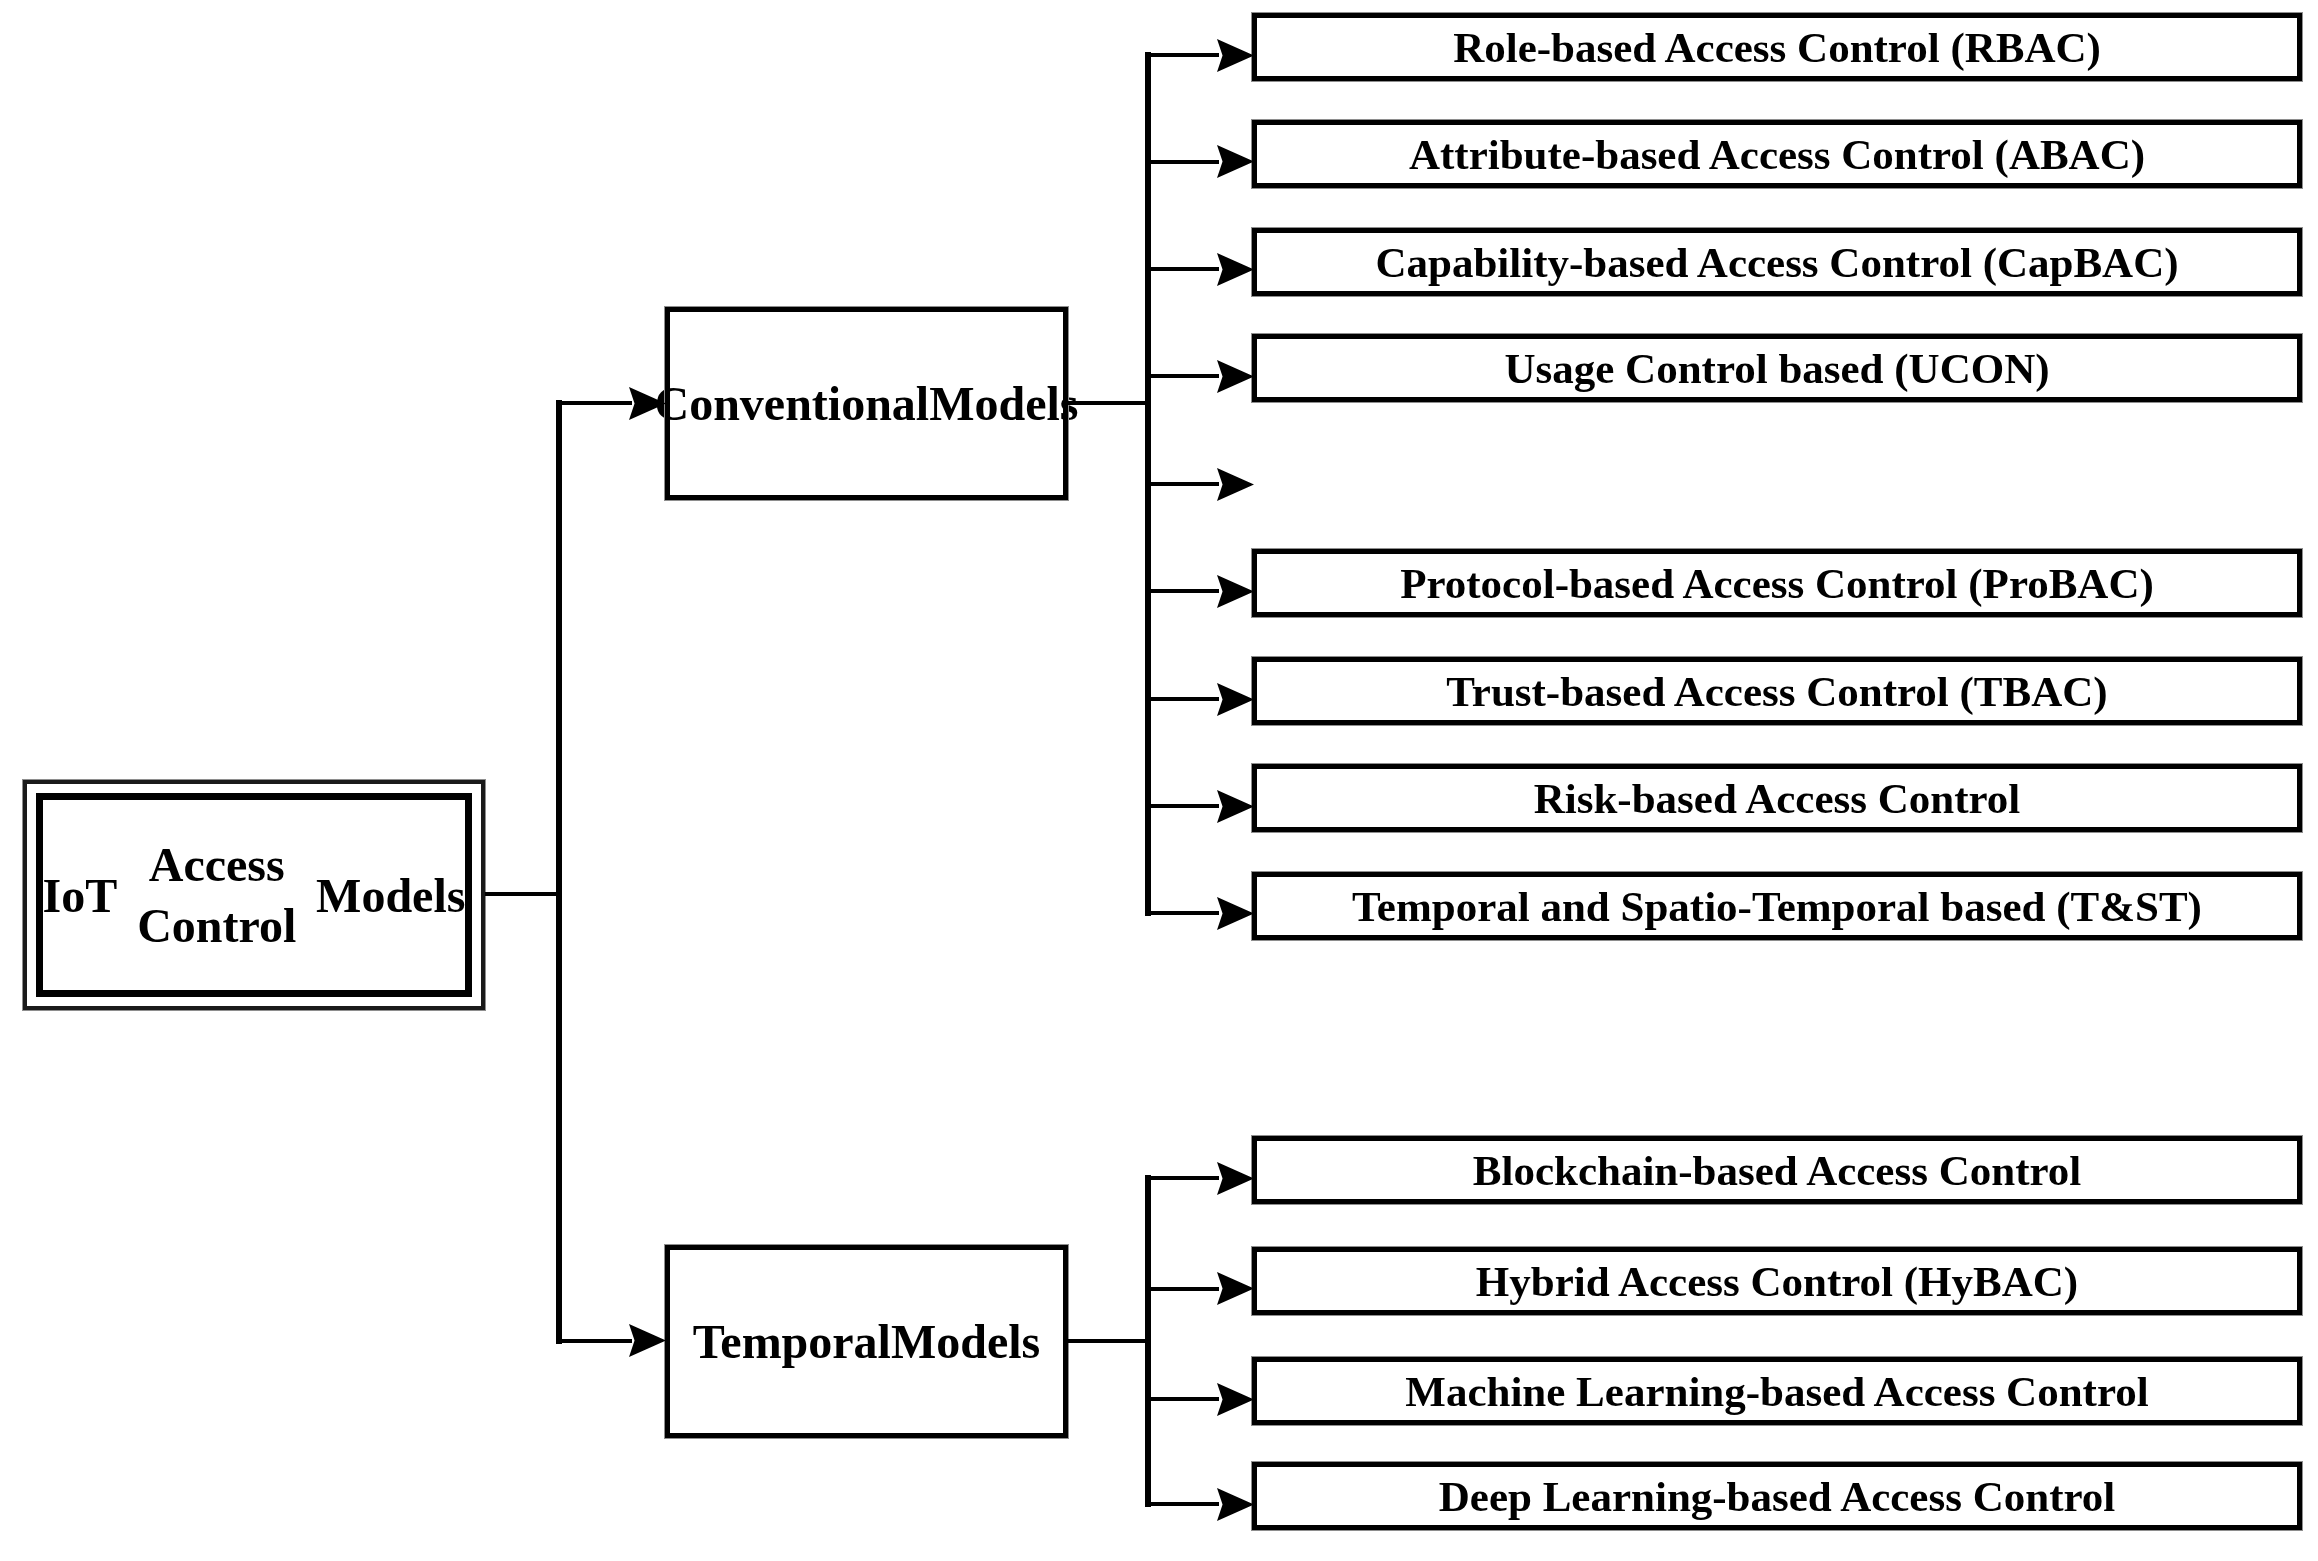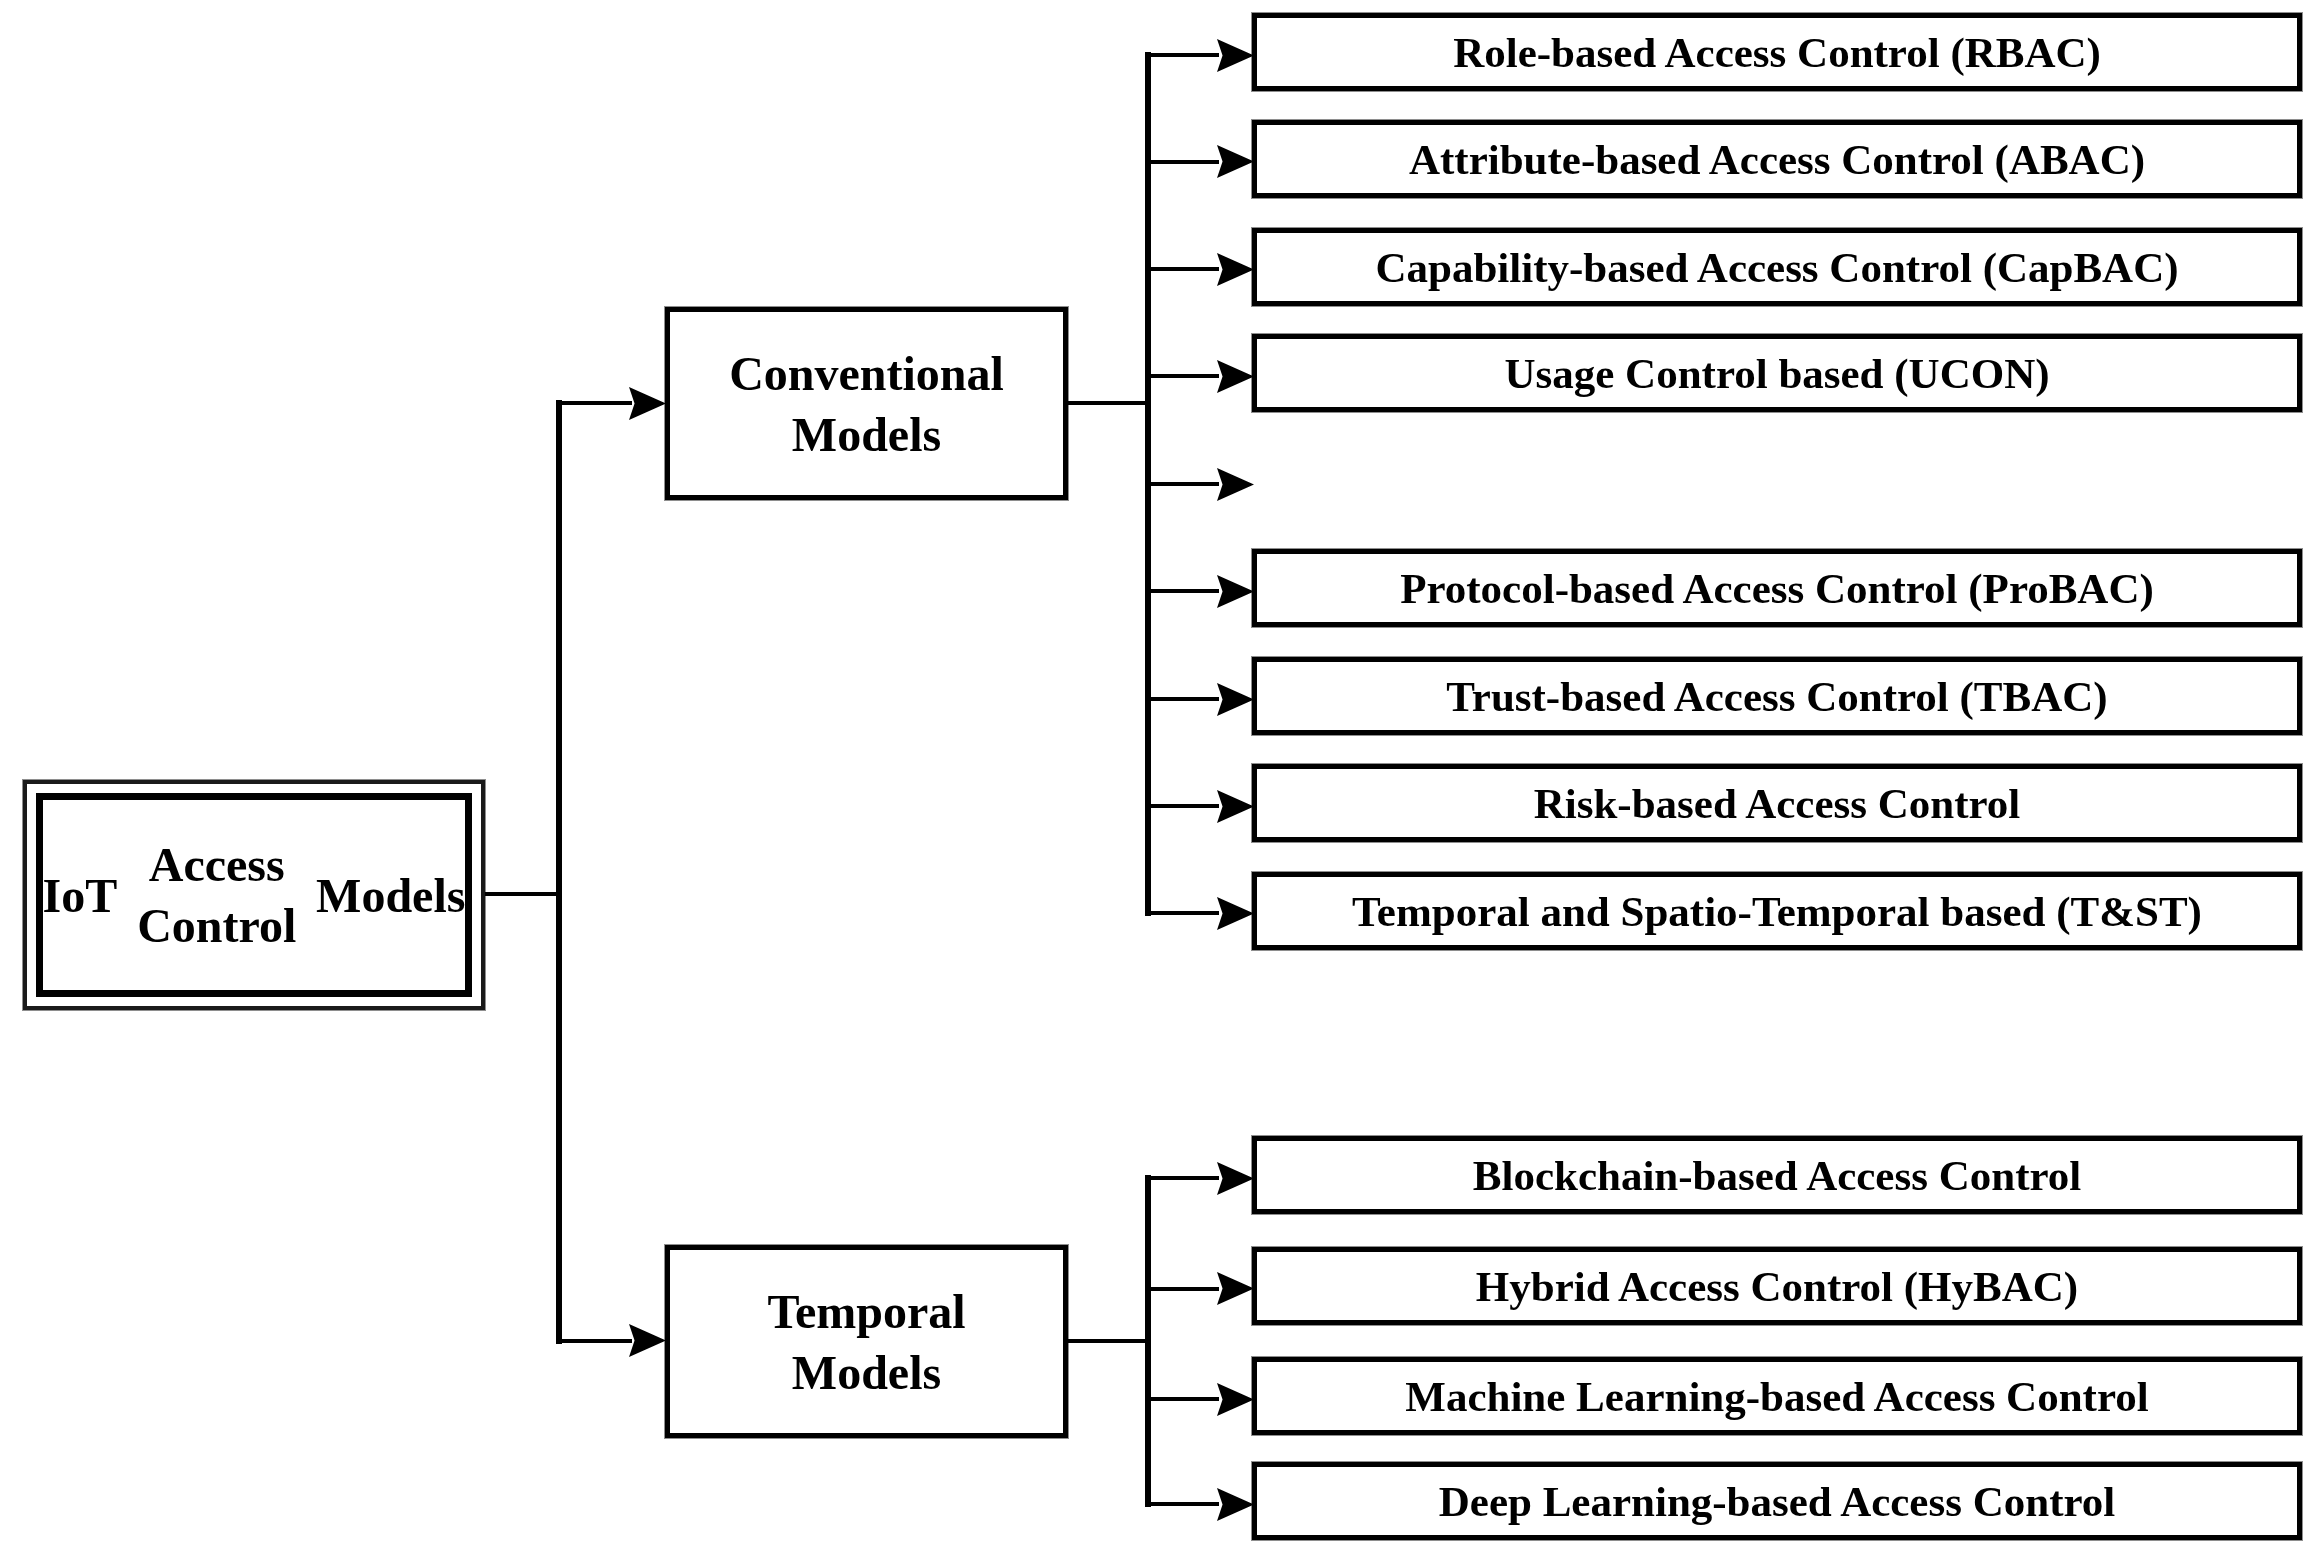--- a/index.html
+++ b/index.html
@@ -18,31 +18,31 @@
     background:#ffffff;
     border:5px solid #000000;
     outline:1.4px solid #8e8e8e;
     display:flex;
     align-items:center;
     justify-content:center;
     text-align:center;
   }
   .leaf{
     left:1252px;
-    width:1050px;height:78px;
+    width:1050px;height:68px;
     font-size:43px;
     line-height:1;
     white-space:nowrap;
   }
   .cat{
     left:665px;
     width:403px;height:193px;
     font-size:48px;
     line-height:61px;
-    flex-direction:column;
+    flex-direction:row;
   }
   .root-outer{
     position:absolute;
     box-sizing:border-box;
     left:23px;top:780px;
     width:462px;height:230px;
     background:#ffffff;
     border:4.3px solid #1a1a1a;
     outline:1.4px solid #8e8e8e;
     padding:8.6px;

